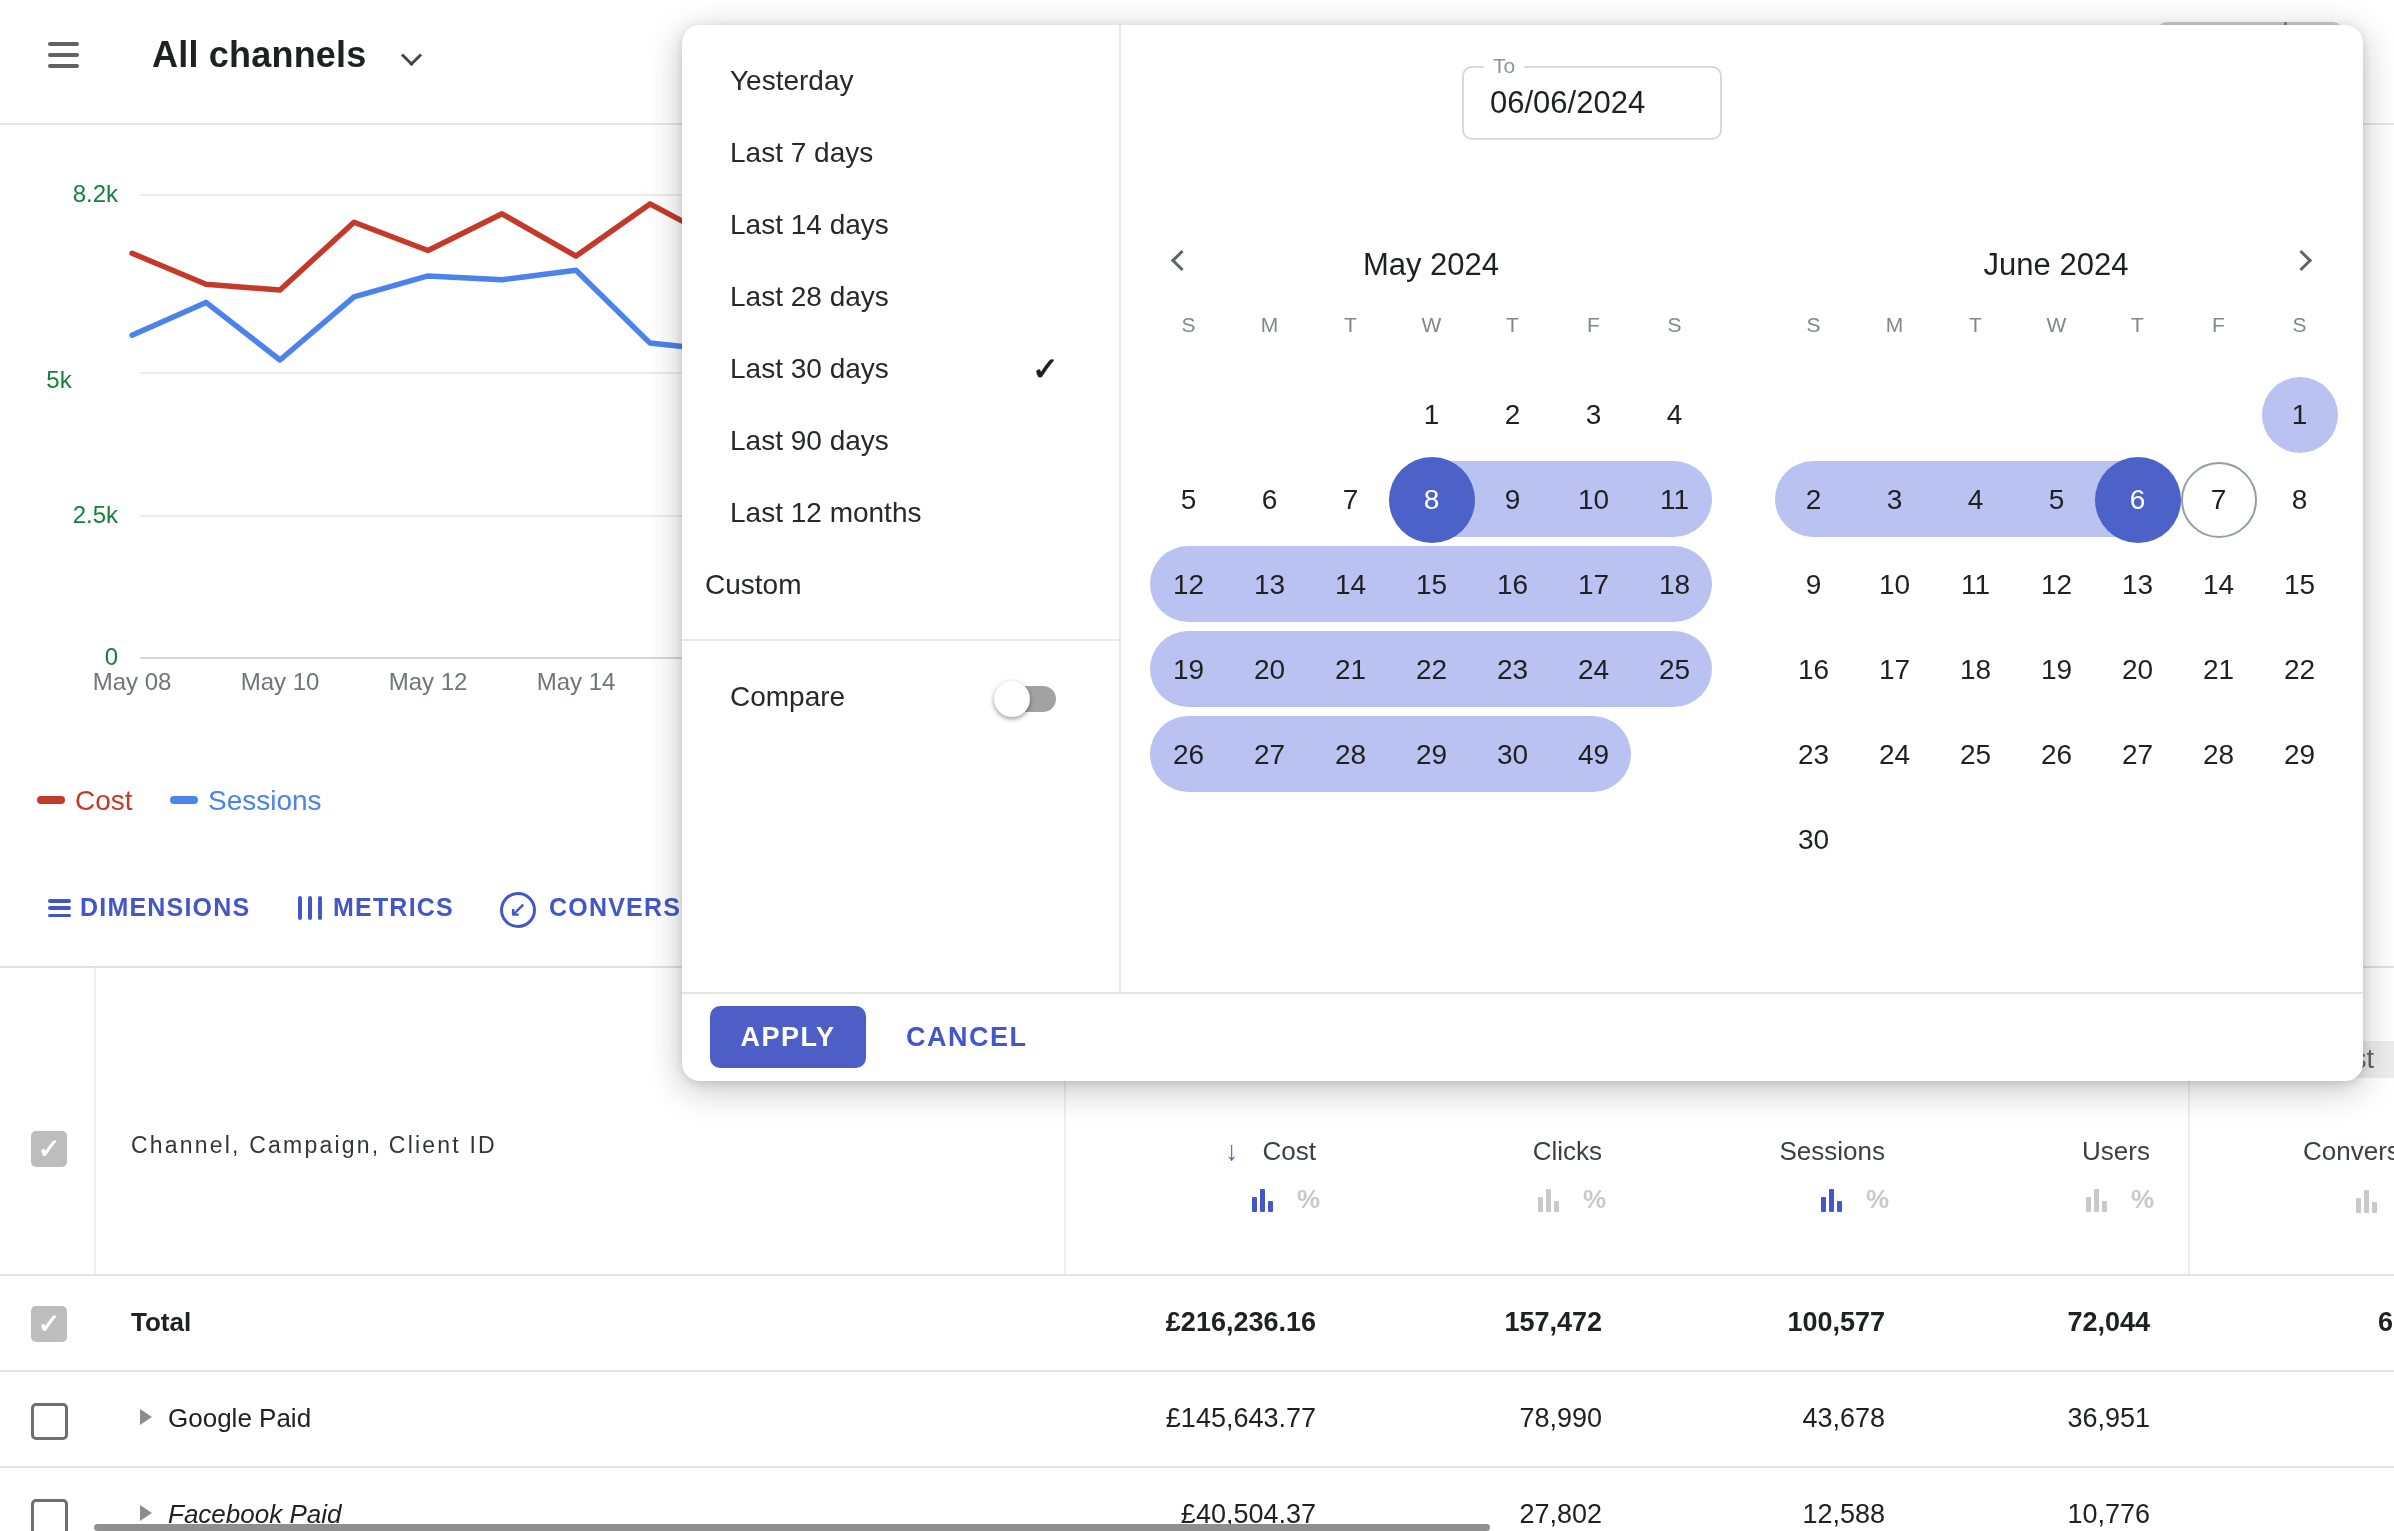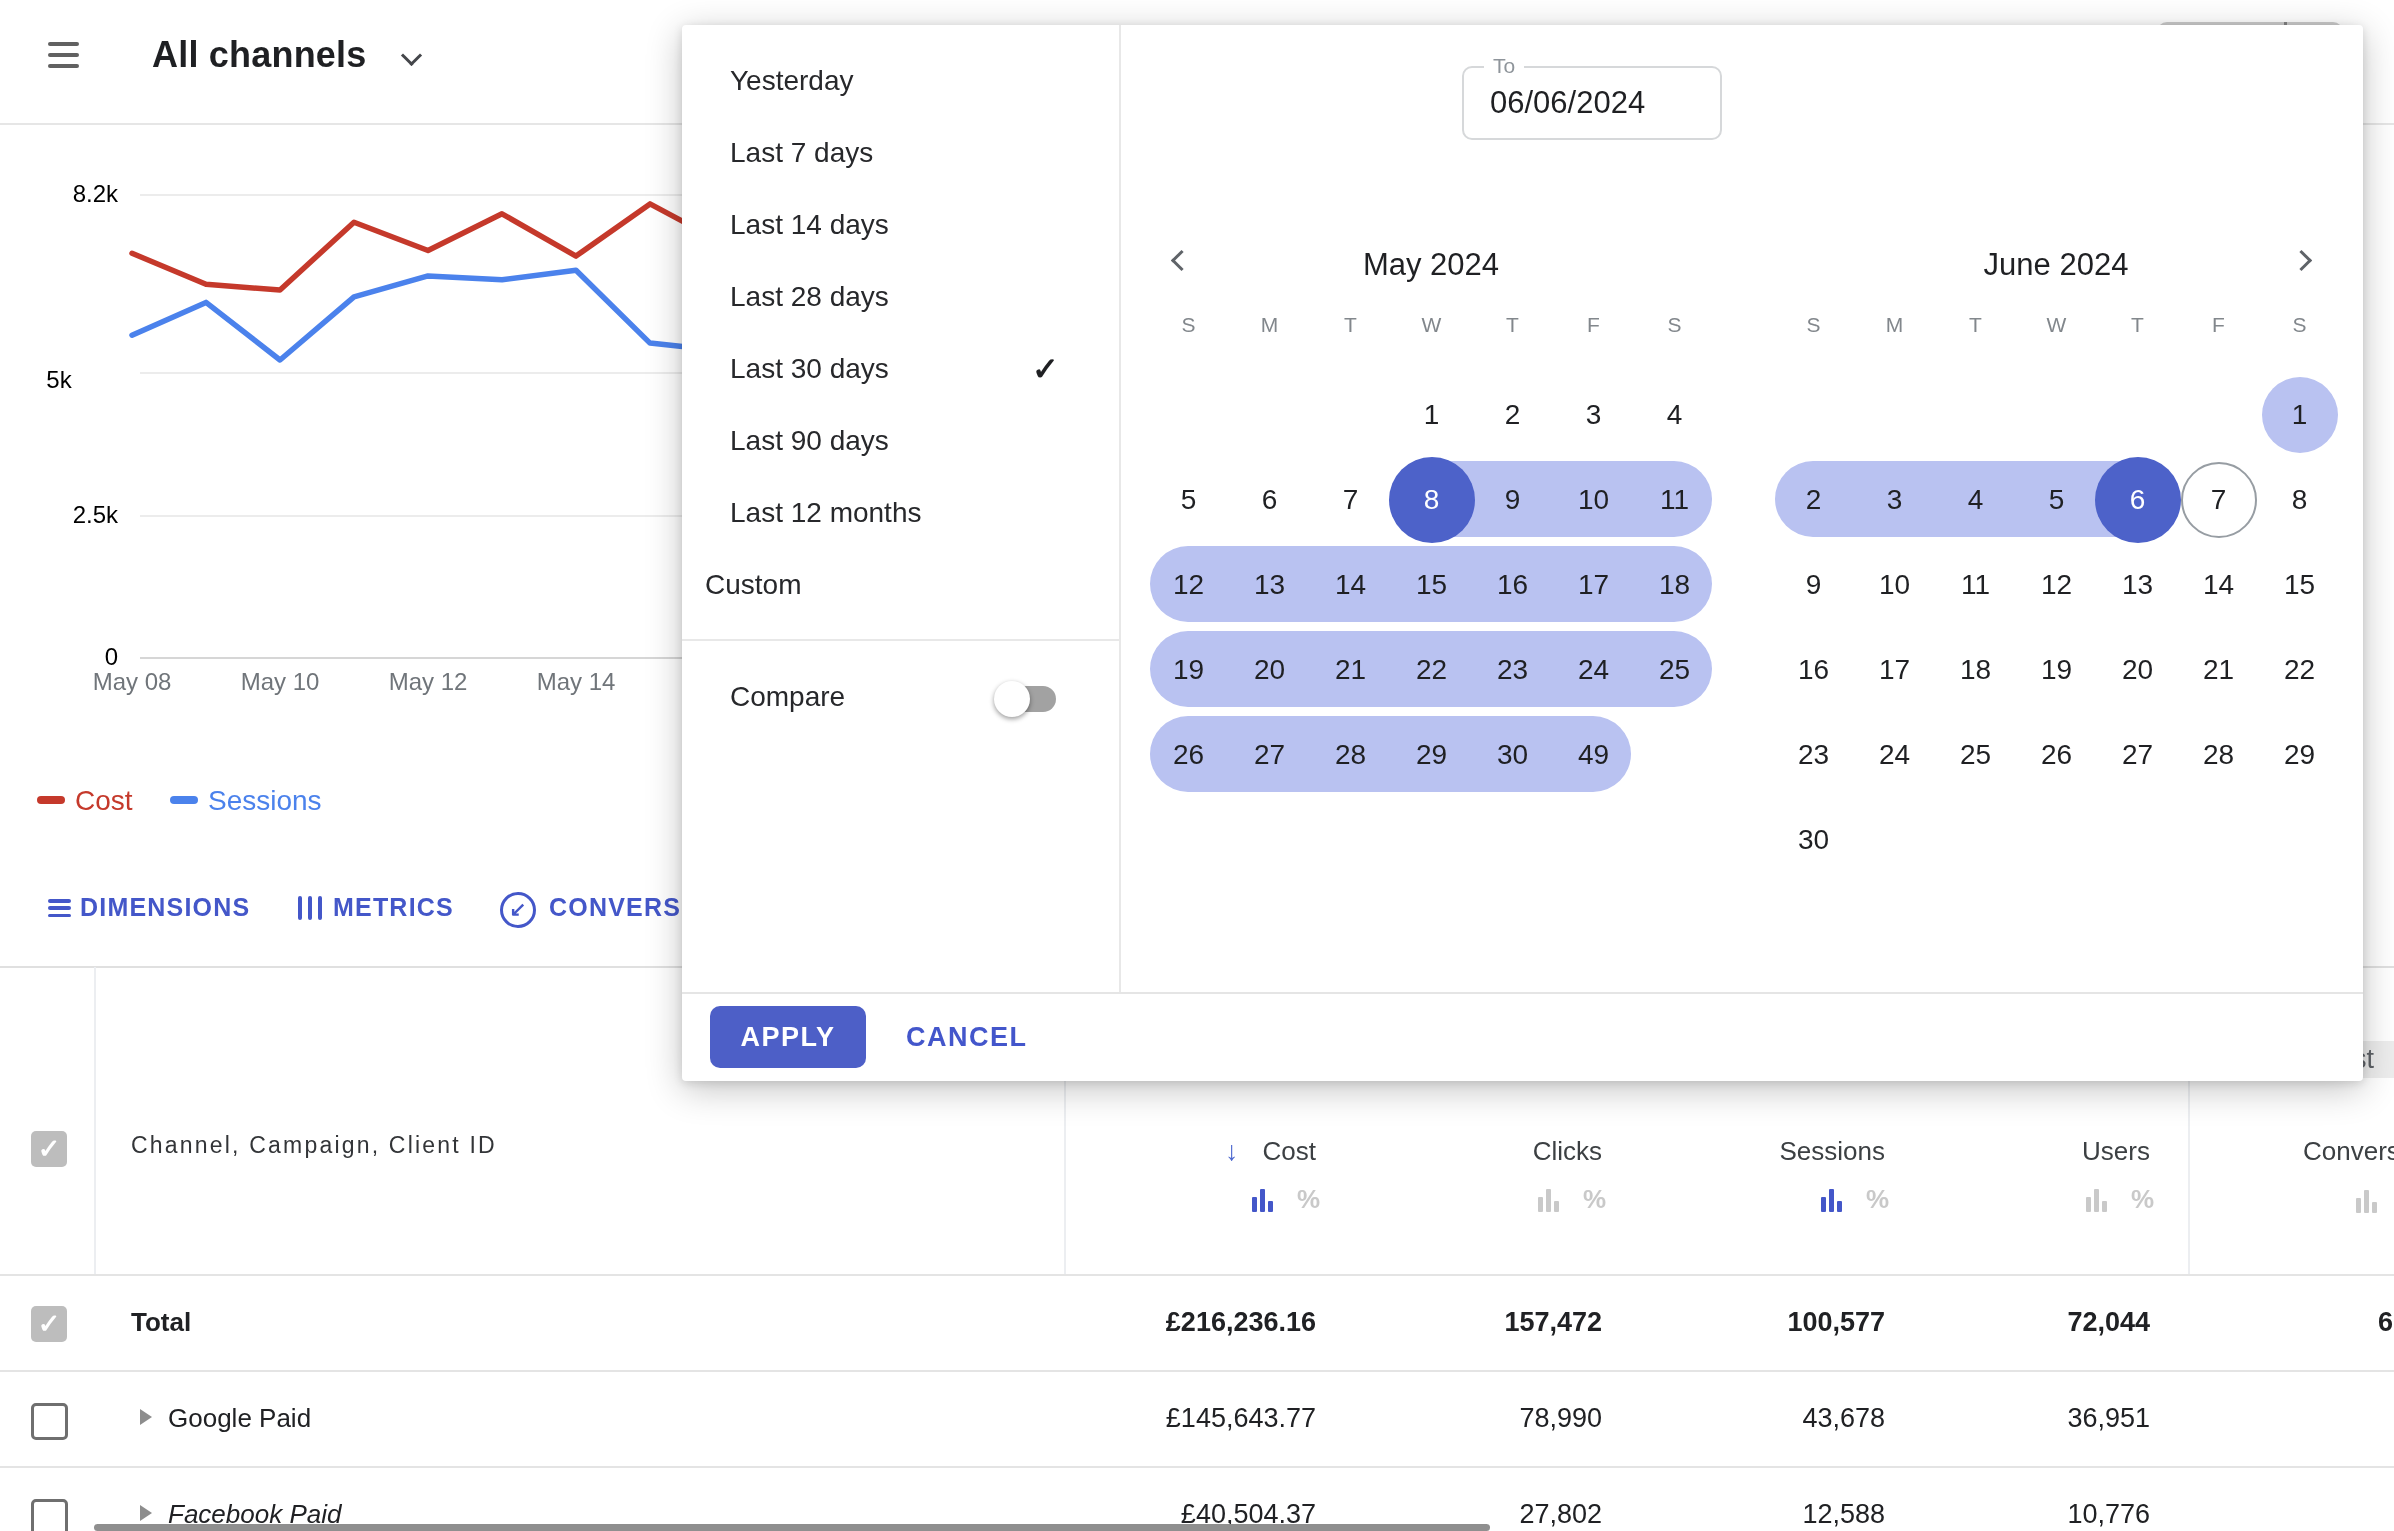--- a/index.html
+++ b/index.html
@@ -11,21 +11,21 @@
   #hamburger{position:absolute;left:48px;top:42px;width:31px;height:26px;display:flex;flex-direction:column;justify-content:space-between;cursor:pointer;}
   #hamburger i{display:block;height:4px;background:#616161;border-radius:2px;}
   #page-title{position:absolute;left:152px;top:34px;font-size:36px;font-weight:700;color:#1f2023;letter-spacing:.2px;}
   .chev{display:inline-block;border:solid #44464a;border-width:0 3.5px 3.5px 0;padding:6px;}
   .chev.down{transform:rotate(45deg);}
   .chev.left{transform:rotate(135deg);border-color:#5f6368;}
   .chev.right{transform:rotate(-45deg);border-color:#5f6368;}
   #title-chevron{position:absolute;left:404px;top:48px;}
 
   
-  .ytick{position:absolute;left:0;width:118px;text-align:right;font-size:24px;color:#000000;}
+  .ytick{position:absolute;left:0;width:118px;text-align:right;font-size:24px;color:#15803d;}
   .gridline{position:absolute;left:140px;width:2200px;height:2px;background:#ececec;}
   .gridline.zero{background:#d6d6d6;}
   #chart-svg{position:absolute;left:0;top:0;z-index:1;pointer-events:none;}
   .xtick{position:absolute;width:160px;text-align:center;font-size:24px;color:#70757a;top:668px;}
 
   
   .leg-dash{position:absolute;top:796px;width:28px;height:8px;border-radius:4px;}
   .leg-label{position:absolute;top:785px;font-size:28px;}
 
   
@@ -57,21 +57,21 @@
   .expand-tri{position:absolute;left:140px;top:37px;width:0;height:0;border-top:8px solid transparent;border-bottom:8px solid transparent;border-left:12px solid #8d8d8d;cursor:pointer;}
   #scroll-thumb{position:absolute;left:94px;top:1524px;width:1396px;height:7px;background:#8f8f8f;border-radius:4px;cursor:grab;}
 
   
   #top-sliver{position:absolute;left:2157px;top:22px;width:186px;height:26px;background:#cdcdcd;border-radius:10px 10px 0 0;z-index:5;}
   #top-sliver i{position:absolute;left:127px;top:0;width:3px;height:26px;background:#828282;}
   #st-pill{position:absolute;left:2339px;top:1041px;width:70px;height:37px;background:#ededed;border-radius:4px;z-index:5;
            font-size:27px;color:#5f6368;padding-left:14px;line-height:37px;}
 
   
-  #modal{position:absolute;left:682px;top:25px;width:1681px;height:1056px;background:#fff;border-radius:4px;z-index:10;
+  #modal{position:absolute;left:682px;top:25px;width:1681px;height:1056px;background:#fff;border-radius:18px;z-index:10;
          box-shadow:0 8px 36px rgba(0,0,0,.24), 0 2px 10px rgba(0,0,0,.12);}
   #modal-vdiv{position:absolute;left:437px;top:0;width:2px;height:967px;background:#e8e8e8;}
   .preset{position:absolute;left:0;width:437px;height:72px;display:flex;align-items:center;padding-left:48px;box-sizing:border-box;
           font-size:28px;color:#27282b;cursor:pointer;}
   .preset .check{position:absolute;left:350px;font-size:32px;font-weight:600;color:#1f2023;}
   #presets-divider{position:absolute;left:0;top:614px;width:437px;height:2px;background:#e8e8e8;}
   #compare-label{position:absolute;left:48px;top:656px;font-size:28px;color:#27282b;}
   #compare-toggle{position:absolute;left:316px;top:661px;width:58px;height:26px;background:#a2a2a2;border-radius:14px;cursor:pointer;}
   #compare-toggle .knob{position:absolute;left:-4px;top:-5px;width:36px;height:36px;border-radius:50%;background:#fff;
         box-shadow:0 2px 5px rgba(0,0,0,.4);}

